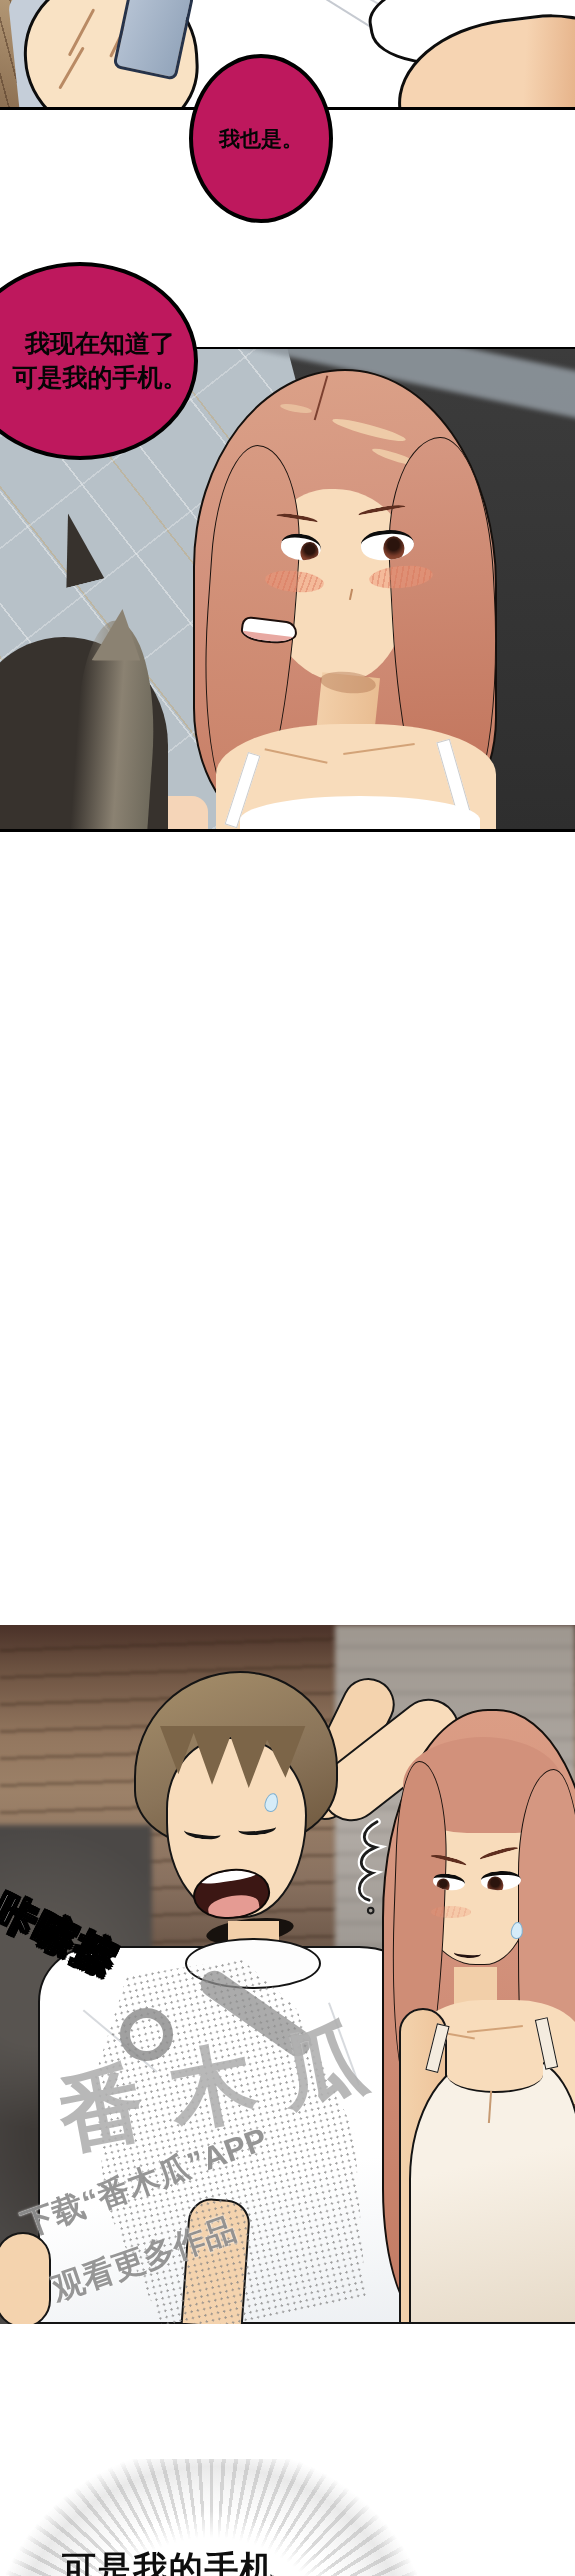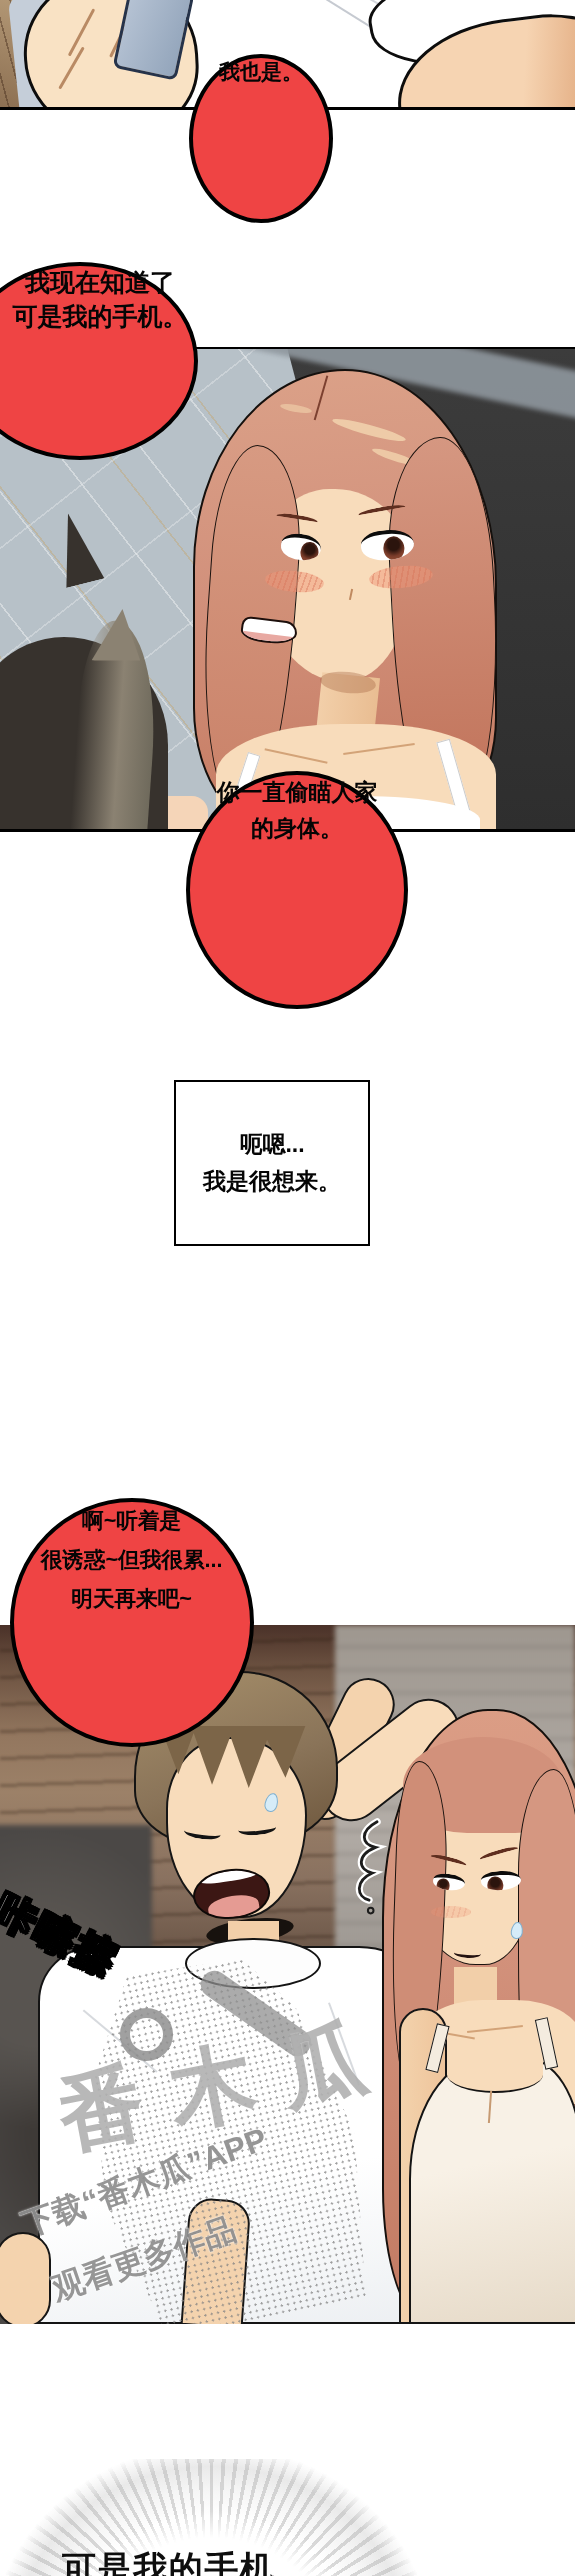--- a/index.html
+++ b/index.html
@@ -10,22 +10,22 @@
   .panel{position:absolute;left:0;width:575px;overflow:hidden;z-index:1;}
 
   
   #panel-top{top:0;height:110px;background:#fff;border-bottom:3.2px solid var(--ink,#000);}
   #panel1{top:347px;height:485px;background:var(--wall-tile,#b7c1c8);
           border-top:2.4px solid var(--ink,#000);border-bottom:3.2px solid var(--ink,#000);}
   #panel2{top:1625px;height:699px;background:linear-gradient(180deg,#4a3128 0%,#6b5140 6%,#93775f 16%,
           #9c8168 24%,#8a7260 36%,#6e594a 46%,#544740 55%,#454039 64%,#423e38 100%);}
 
   
-  .bubble{position:absolute;background:#ef4444;border:4px solid var(--ink,#000);border-radius:50%;
-          display:flex;flex-direction:column;align-items:center;
+  .bubble{position:absolute;background:#be185d;border:4px solid var(--ink,#000);border-radius:50%;
+          display:flex;flex-direction:column;align-items:center;justify-content:center;
           text-align:center;font-weight:900;z-index:30;color:#050505;}
   .nbox{position:absolute;background:#fff;border:2.4px solid var(--ink,#000);
         display:flex;flex-direction:column;align-items:center;justify-content:center;
         text-align:center;font-weight:900;z-index:30;color:#050505;}
   #bubble1{left:189px;top:54px;width:144px;height:169px;font-size:21px;}
   #bubble2{left:-38px;top:262px;width:236px;height:198px;font-size:25px;line-height:1.35;
            border-width:4.8px;padding-left:40px;}
   #bubble3{left:186px;top:771px;width:222px;height:238px;font-size:23px;line-height:1.55;}
   #bubble4{left:9.6px;top:1498px;width:244px;height:249px;font-size:21.6px;line-height:1.8;border-width:4.8px;}
   #box1{left:174px;top:1080px;width:196px;height:166px;font-size:23px;line-height:1.6;}
@@ -135,35 +135,22 @@
     <div class="s" style="left:-32px;top:288px;width:200px;height:208px;background:#37322d;border-radius:48% 52% 0 0;"></div>
     <div class="s" style="left:77px;top:272px;width:77px;height:224px;background:linear-gradient(90deg,rgba(139,130,114,0) 0%,#8b8272 55%,#6f6a5c);border-radius:40% 60% 0 0;transform:rotate(4deg);"></div>
     <div class="s" style="left:96px;top:260px;width:48px;height:56px;background:#8b8272;clip-path:polygon(0 100%,45% 0,100% 85%);transform:rotate(10deg);"></div>
   </section>
 
   <div class="bubble" id="bubble2">
     <span>我现在知道了</span>
     <span>可是我的手机。</span>
   </div>
 
-  <div class="bubble" id="bubble3">
-    <span>你一直偷瞄人家</span>
-    <span>的身体。</span>
-  </div>
-
-  <div class="nbox" id="box1">
-    <span>呃嗯...</span>
-    <span>我是很想来。</span>
-  </div>
-
-  <div class="bubble" id="bubble4">
-    <span>啊~听着是</span>
-    <span>很诱惑~但我很累...</span>
-    <span>明天再来吧~</span>
-  </div>
+
+
 
   <section class="panel" id="panel2">
     <div class="s" style="left:0;top:0;width:100%;height:55%;background:repeating-linear-gradient(178deg,rgba(48,30,20,0) 0 24px,rgba(48,30,20,.35) 24px 27px);filter:blur(1.6px);"></div>
     <div class="s" style="left:335px;top:0;width:240px;height:431px;background:repeating-linear-gradient(180deg,transparent 0 21px,rgba(90,85,80,.35) 21px 23px),linear-gradient(180deg,#9e978f,#b2aca6 45%,#8f8a84);filter:blur(2.4px);"></div>
     <div class="s" style="left:335px;top:415px;width:240px;height:284px;background:#33302e;filter:blur(1.6px);"></div>
     <div class="s" style="left:-8px;top:200px;width:160px;height:511px;background:radial-gradient(circle at 30% 30%,#585450 0 18%,transparent 40%),radial-gradient(circle at 70% 60%,#3e3a37 0 22%,transparent 45%),#4b4846;filter:blur(2.4px);"></div>
     <div class="s" style="left:144px;top:447px;width:208px;height:256px;background:radial-gradient(circle at 50% 40%,#55504a 0 30%,transparent 60%),#45413d;filter:blur(3.2px);"></div>
     <div class="s" style="left:476px;top:431px;width:35px;height:272px;background:#6a6258;filter:blur(4px);opacity:.8;"></div>
 
     <div class="s" style="left:320px;top:48px;width:53px;height:152px;background:#f4d3ae;border:2.4px solid #161616;border-radius:28px;transform:rotate(26deg);"></div>

